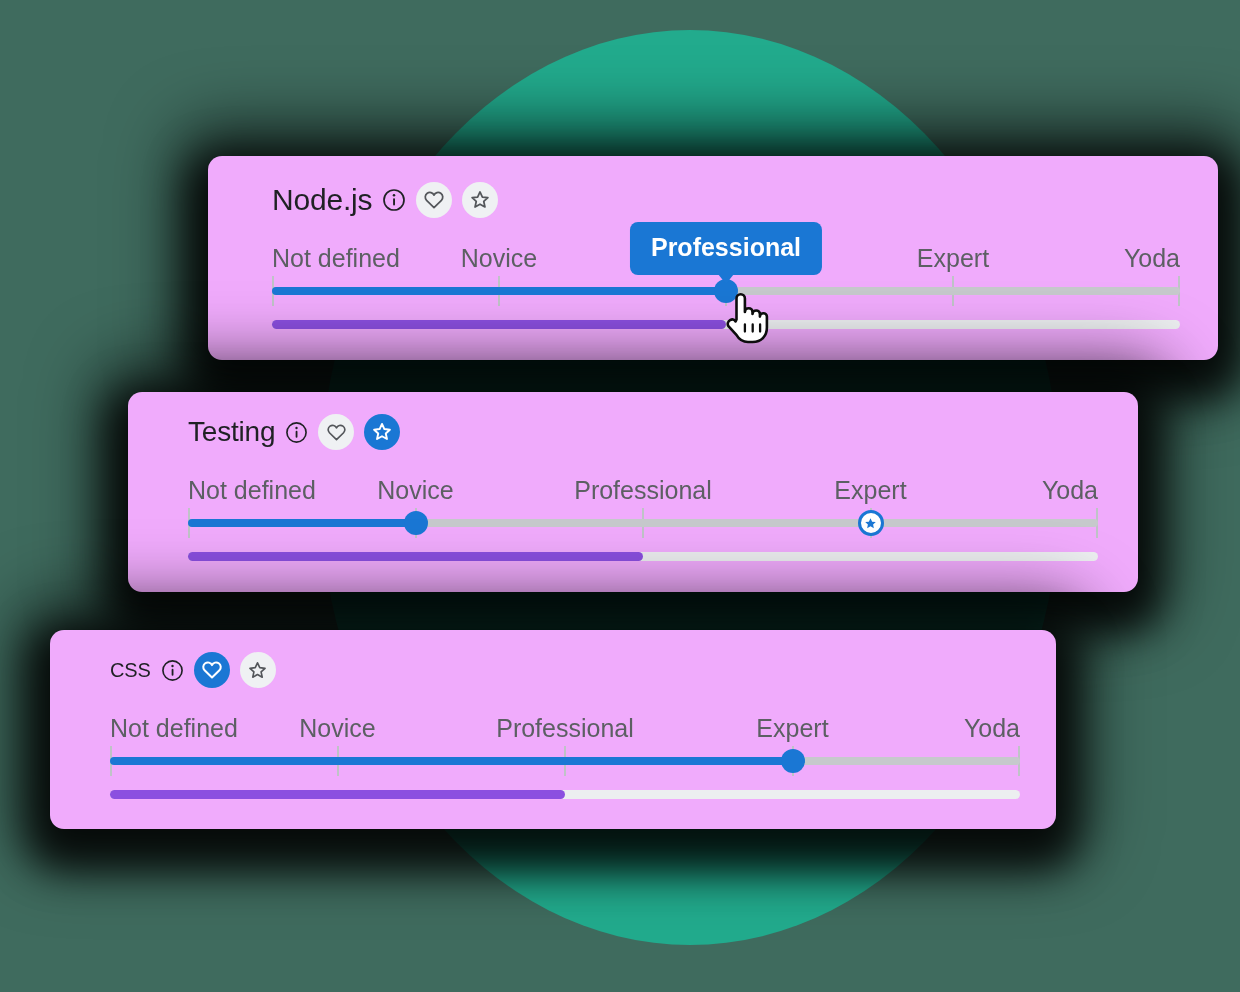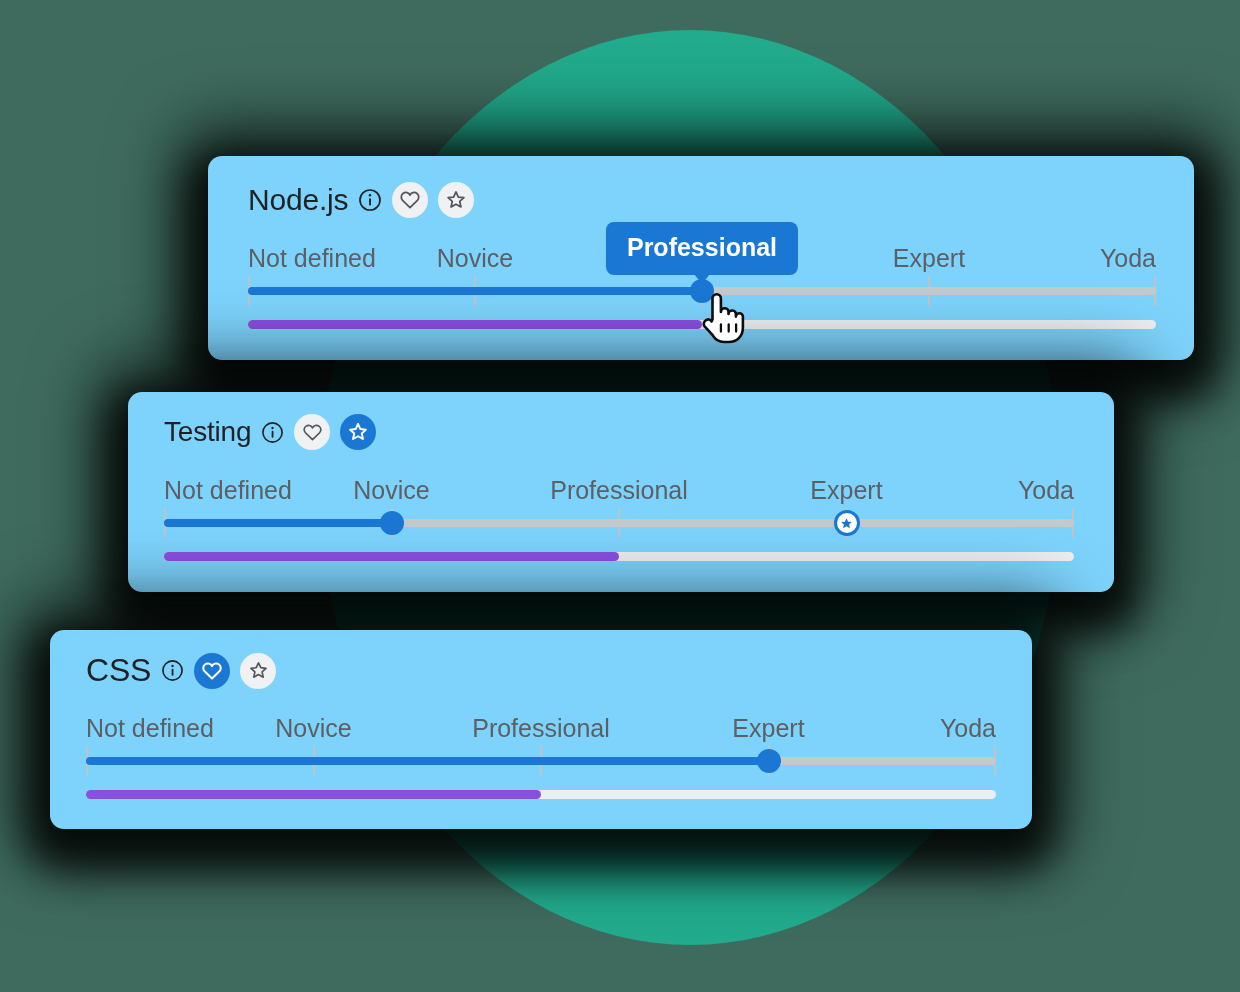--- a/index.html
+++ b/index.html
@@ -31,26 +31,27 @@
     top: 30px;
     width: 740px;
     height: 915px;
     border-radius: 50%;
     background: #22ab8d;
   }
 
   
   .card {
     position: absolute;
-    background: #7dd3fc;
+    background: #f0abfc;
     border-radius: 14px;
     box-shadow:
       0 0 0 1px rgba(0,0,0,0.02),
       0 18px 38px 22px rgba(0,0,0,0.80),
       0 0 64px 34px rgba(0,0,0,0.55);
+    padding-left: 24px;
   }
   .card-inner { position: relative; width: 100%; height: 100%; }
 
   #card-nodejs { left: 208px;  top: 156px; width: 986px; height: 204px; }
   #card-testing{ left: 128px;  top: 392px; width: 986px; height: 200px; }
   #card-css    { left: 50px;   top: 630px; width: 982px; height: 199px; }
 
   
   .card-head {
     position: absolute;
@@ -58,21 +59,21 @@
     align-items: center;
     gap: 10px;
   }
   .skill-name {
     color: #1f2124;
     letter-spacing: -0.2px;
     white-space: nowrap;
   }
   #card-nodejs  .skill-name { font-size: 30px; }
   #card-testing .skill-name { font-size: 28px; }
-  #card-css     .skill-name { font-size: 32px; }
+  #card-css     .skill-name { font-size: 20px; }
 
   .info-icon { display: block; }
 
   .icon-btn {
     width: 36px;
     height: 36px;
     border-radius: 50%;
     background: #eff1f3;
     border: none;
     padding: 0;

